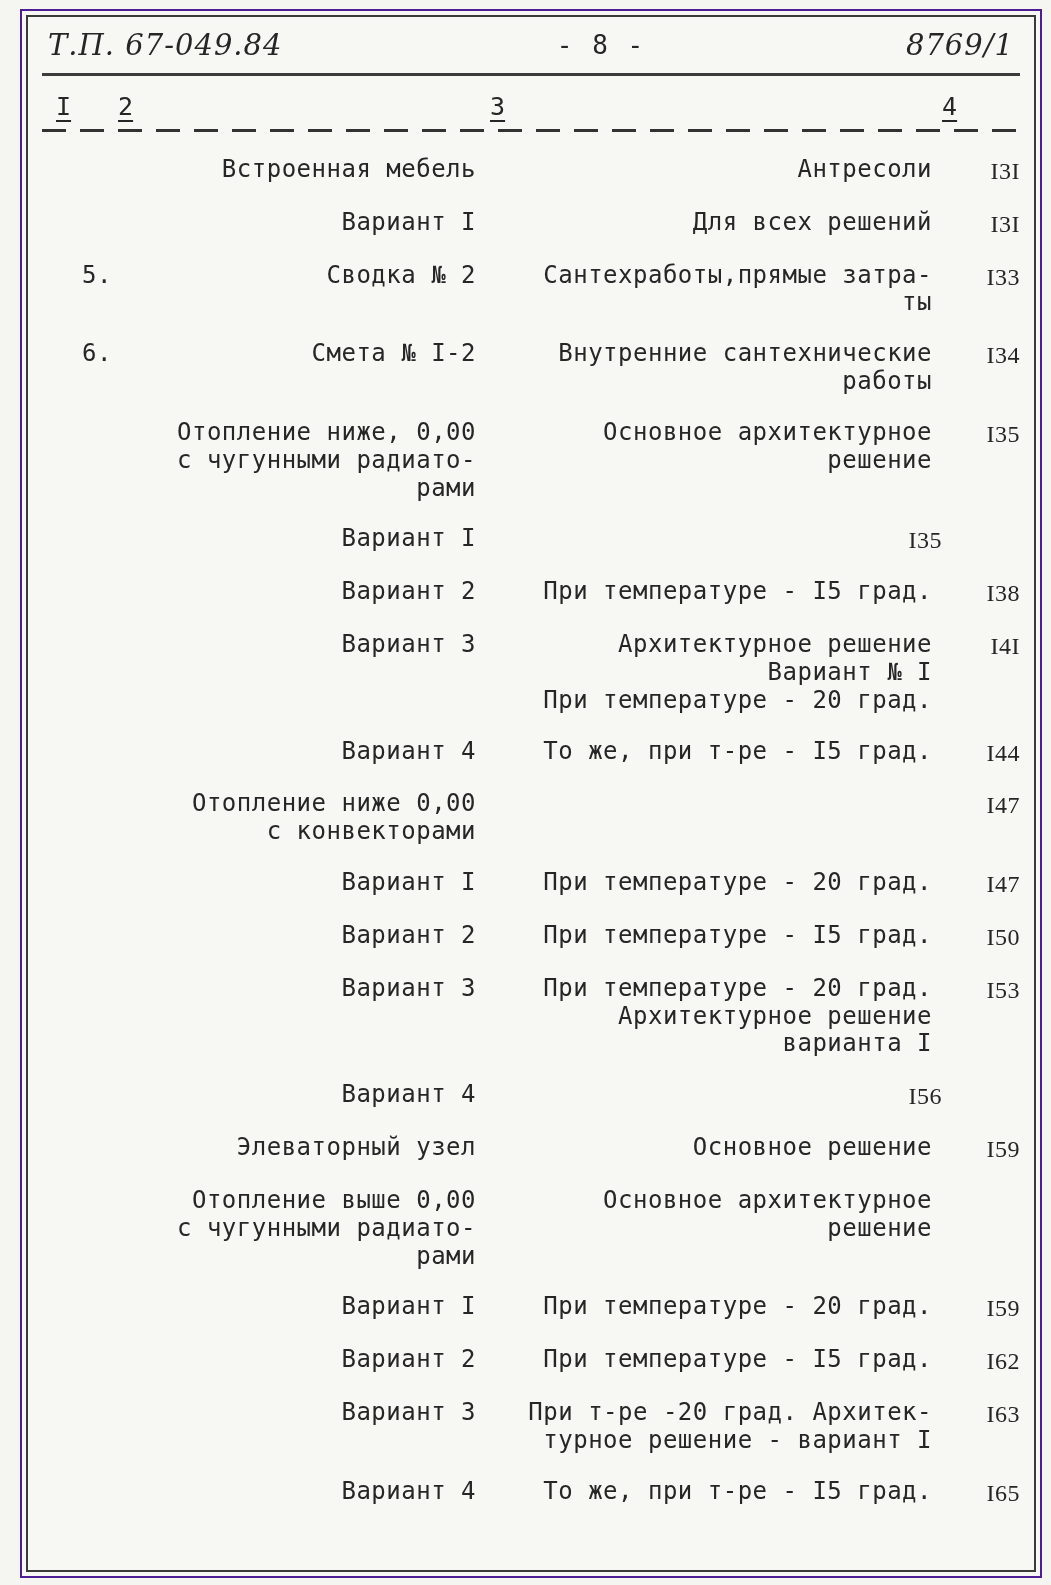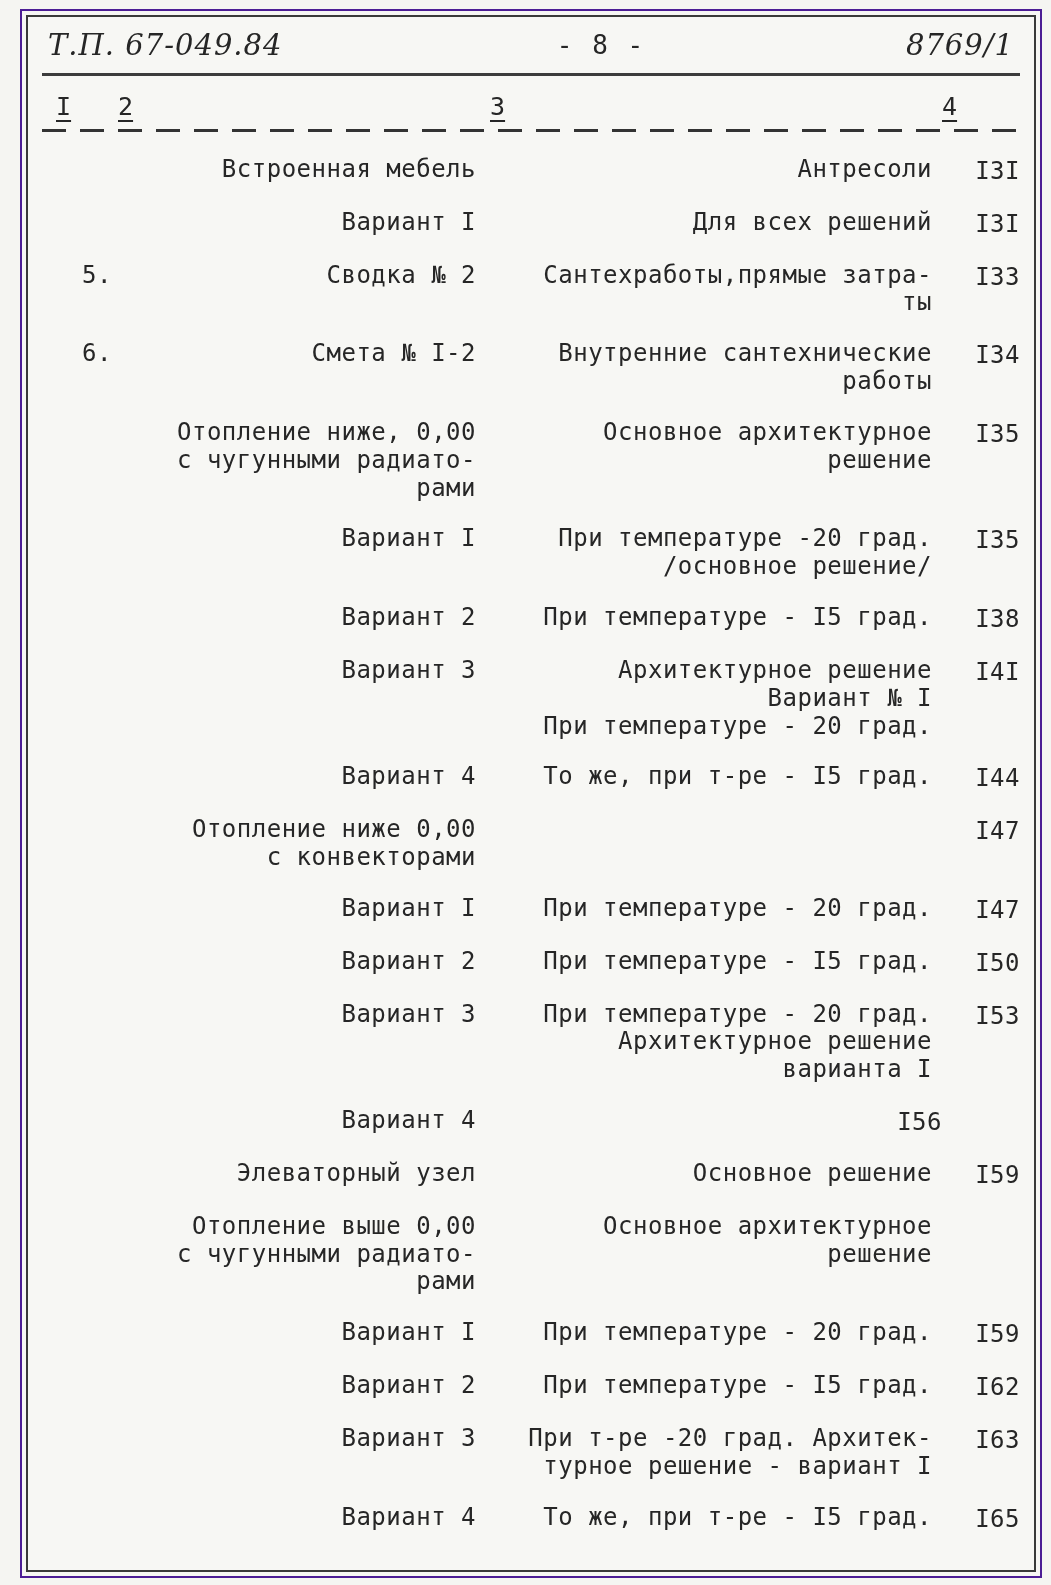--- a/index.html
+++ b/index.html
@@ -86,21 +86,21 @@
     grid-template-columns: 62px 372px 452px 1fr;
     margin-bottom: 23px;
     font-size: 24px;
     line-height: 1.16;
     letter-spacing: 0.5px;
   }
   .cell { white-space: pre-line; }
   .cell.num  { padding-right: 6px; }
   .cell.name { padding-right: 14px; }
   .cell.desc { padding-right: 10px; }
-  .cell.page { padding-top: 2px; }
+  .cell.page { padding-top: 2px; font-family: Liberation Serif, serif; }
 </style>
 </head>
 <body>
 
 <div class="page-frame">
   <div class="page-inner">
 
     <div class="doc-header">
       <span class="doc-code">Т.П. 67-049.84</span>
       <span class="page-label">- 8 -</span>
@@ -148,22 +148,20 @@
           <div class="cell name">Отопление ниже, 0,00
 с чугунными радиато-
 рами</div>
           <div class="cell desc">Основное архитектурное
 решение</div>
           <div class="cell page">I35</div>
         </div>
         <div class="row">
           <div class="cell num"></div>
           <div class="cell name">Вариант I</div>
-          <div class="cell desc">При температуре -20 град.
-/основное решение/</div>
           <div class="cell page">I35</div>
         </div>
         <div class="row">
           <div class="cell num"></div>
           <div class="cell name">Вариант 2</div>
           <div class="cell desc">При температуре - I5 град.</div>
           <div class="cell page">I38</div>
         </div>
         <div class="row">
           <div class="cell num"></div>

